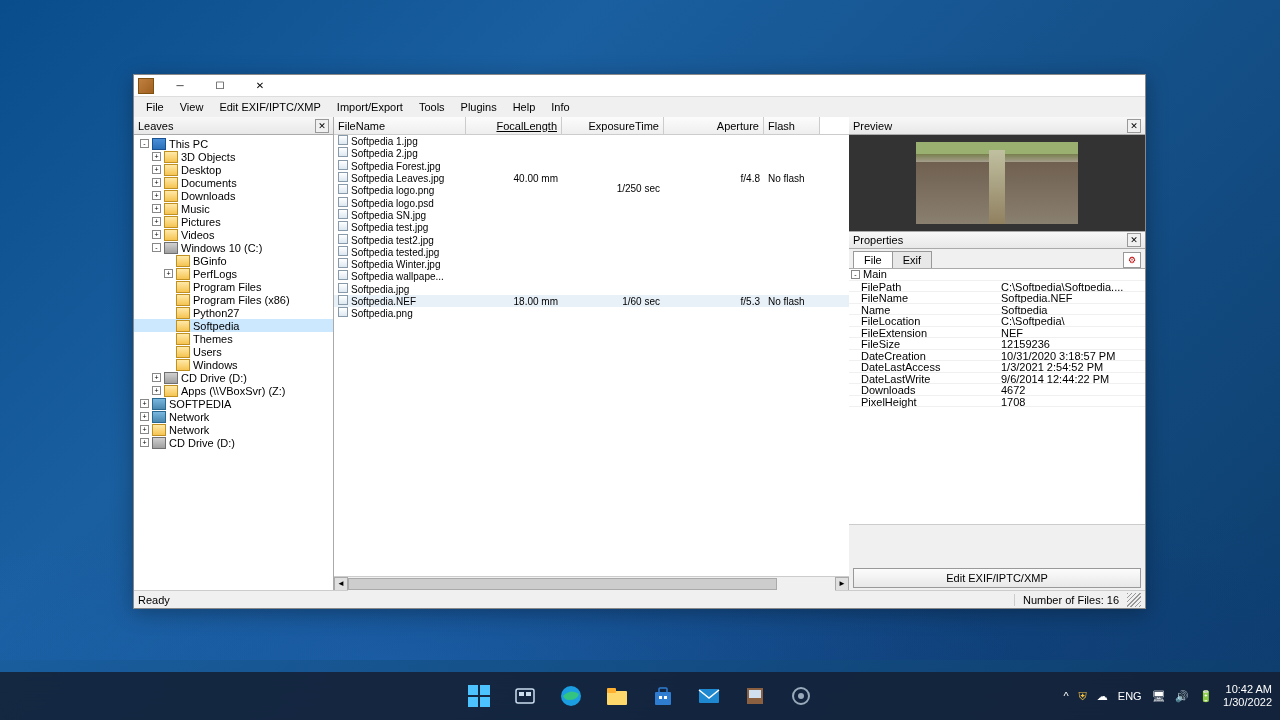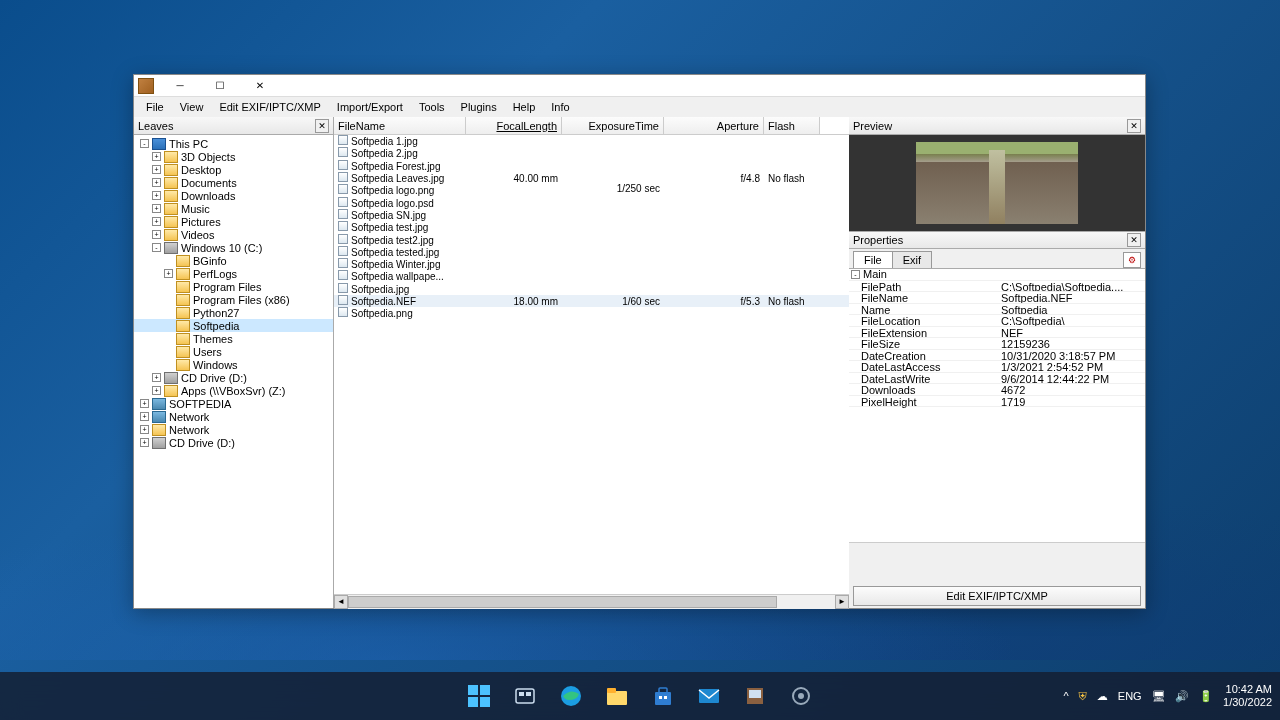--- a/index.html
+++ b/index.html
@@ -450,28 +450,34 @@
           <div class="props-row">
             <div class="props-key">DateLastWrite</div>
             <div class="props-val">9/6/2014 12:44:22 PM</div>
           </div>
           <div class="props-row">
             <div class="props-key">Downloads</div>
             <div class="props-val">4672</div>
           </div>
           <div class="props-row">
             <div class="props-key">PixelHeight</div>
-            <div class="props-val">1719</div>
+            <div class="props-val">1708</div>
           </div>
         </div>
       <div class="props-blank"></div>
       <div class="edit-btn">Edit EXIF/IPTC/XMP</div>
     </div>
   </div>
 
+  <div class="statusbar">
+    <span>Ready</span>
+    <span class="spacer"></span>
+    <span class="status-seg">Number of Files: 16</span>
+    <div class="resize-grip"></div>
+  </div>
 </div>
 
 <div class="taskbar">
   <div class="tb-center">
     <div class="tb-icon">
         <svg width="22" height="22">
           <rect x="0" y="0" width="10" height="10" fill="#4cc2ff"></rect>
           <rect x="12" y="0" width="10" height="10" fill="#4cc2ff"></rect>
           <rect x="0" y="12" width="10" height="10" fill="#4cc2ff"></rect>
           <rect x="12" y="12" width="10" height="10" fill="#4cc2ff"></rect>

